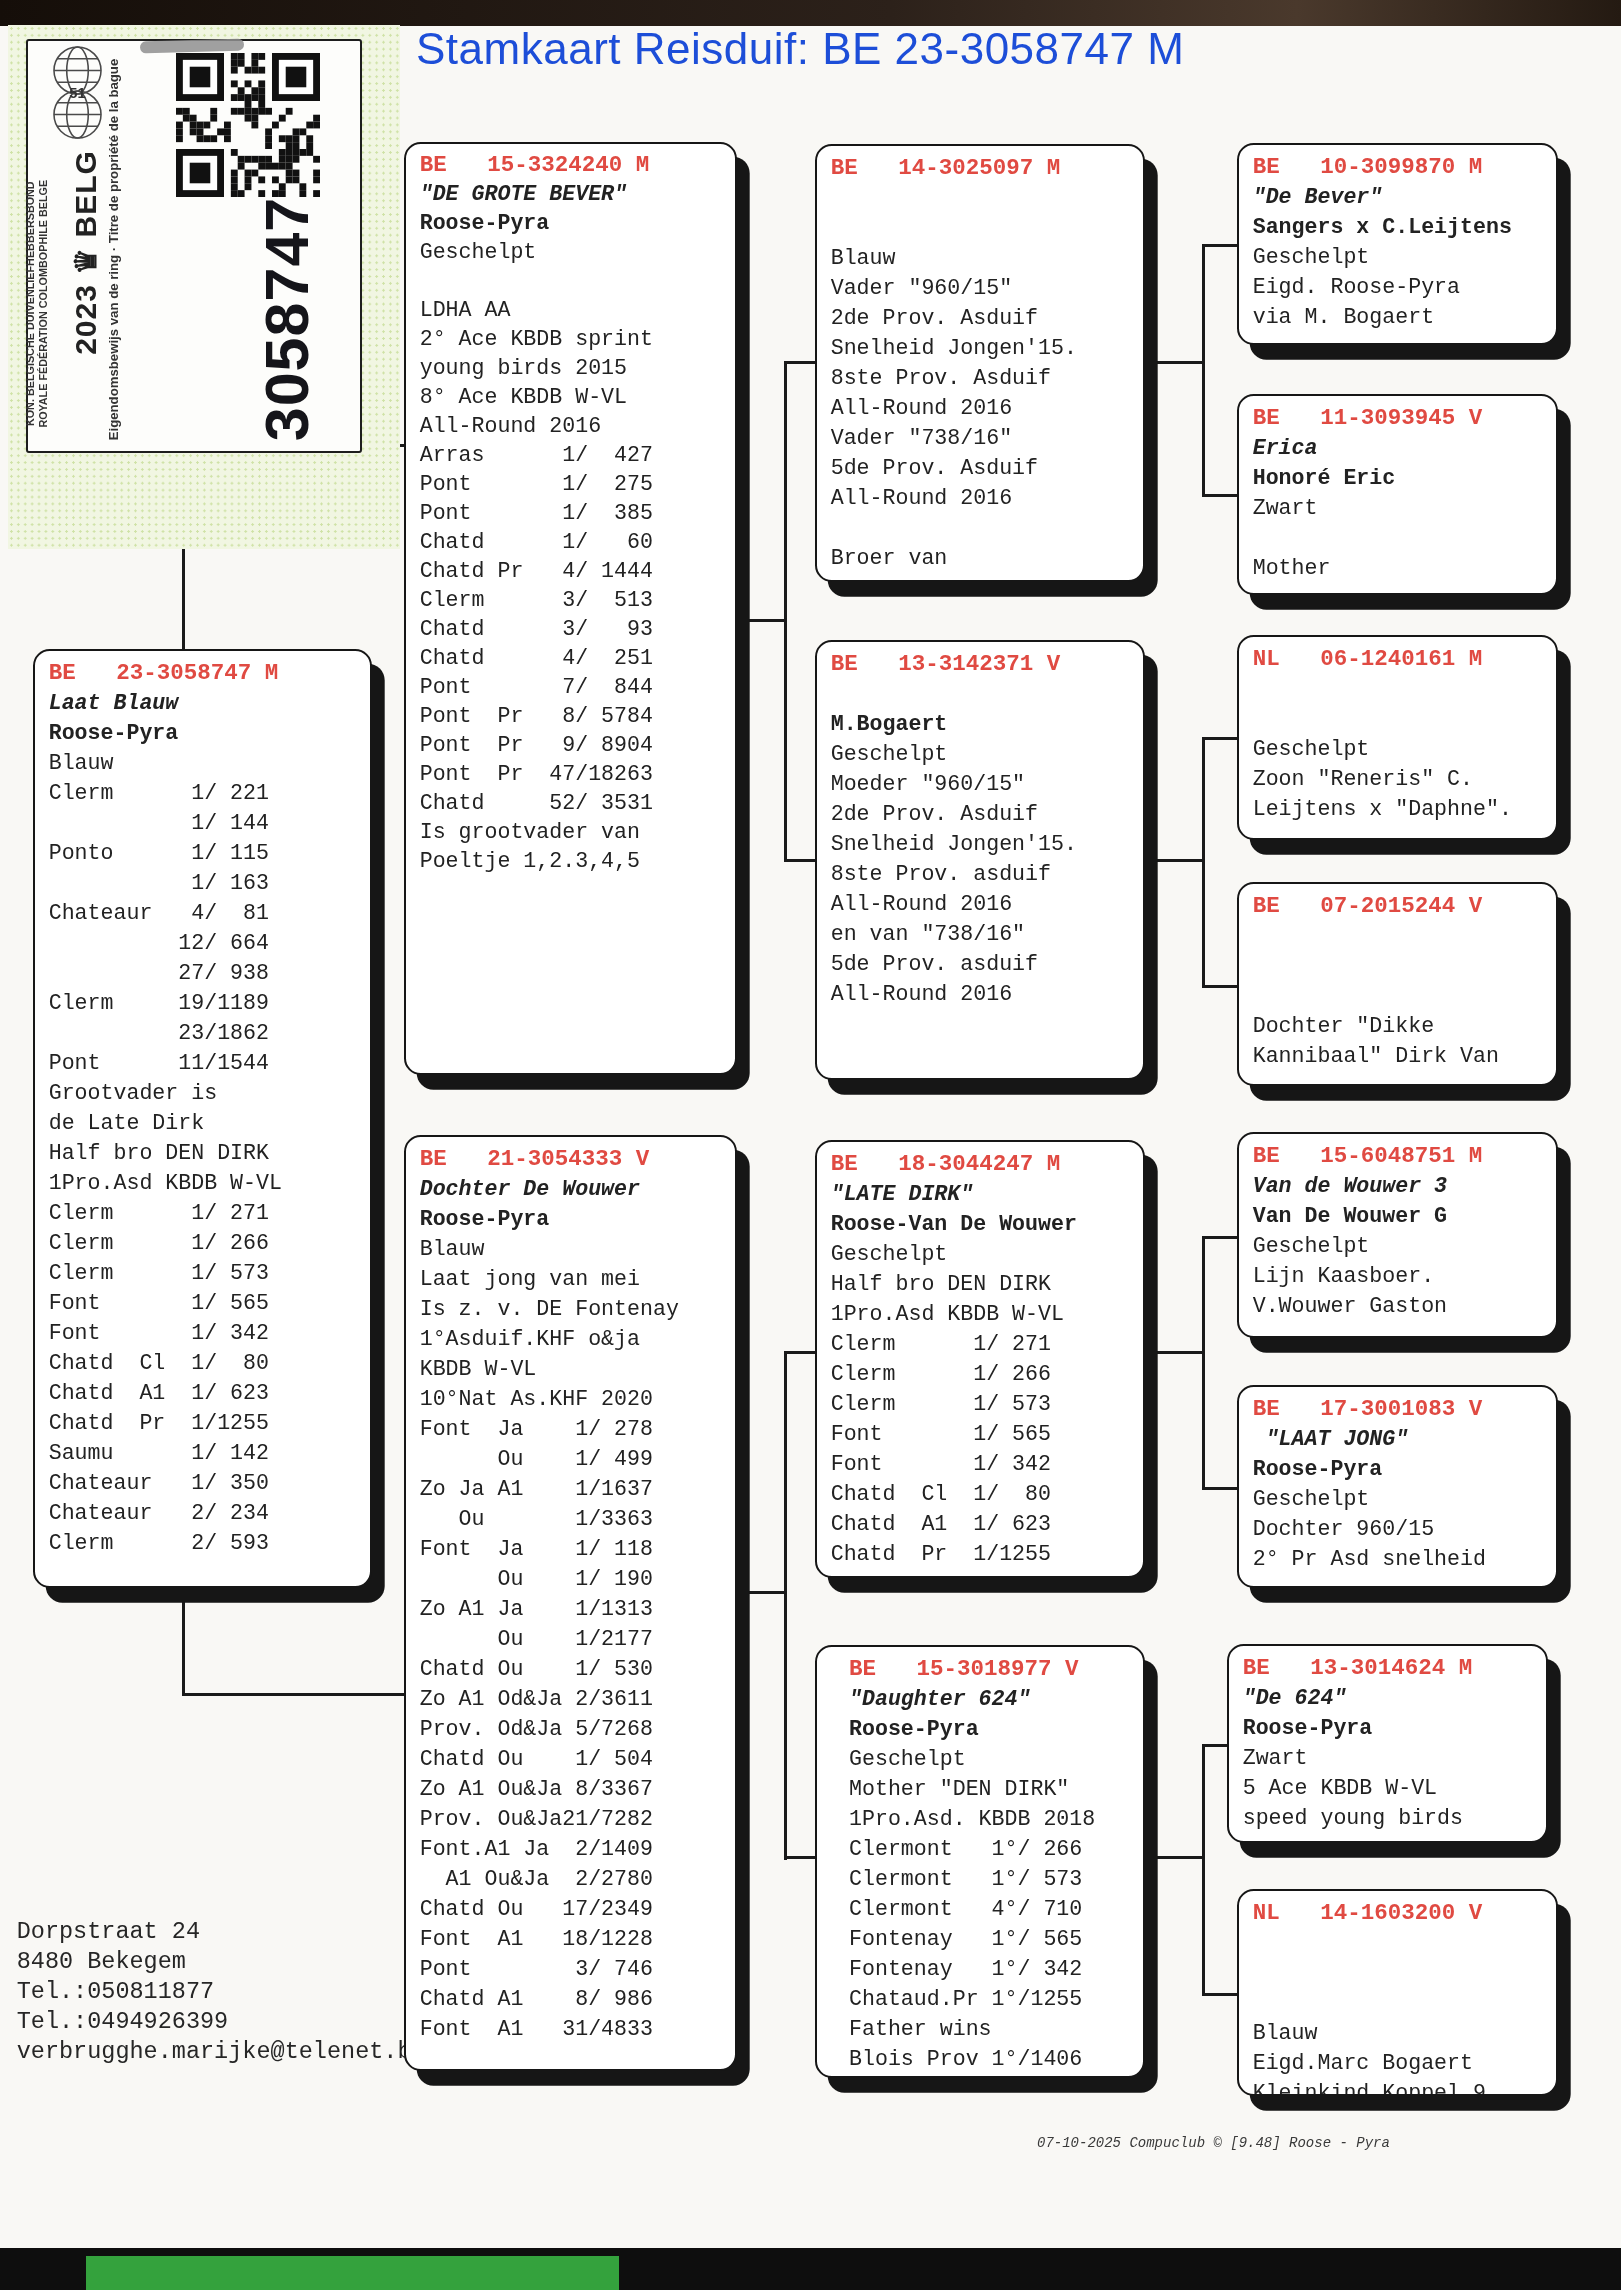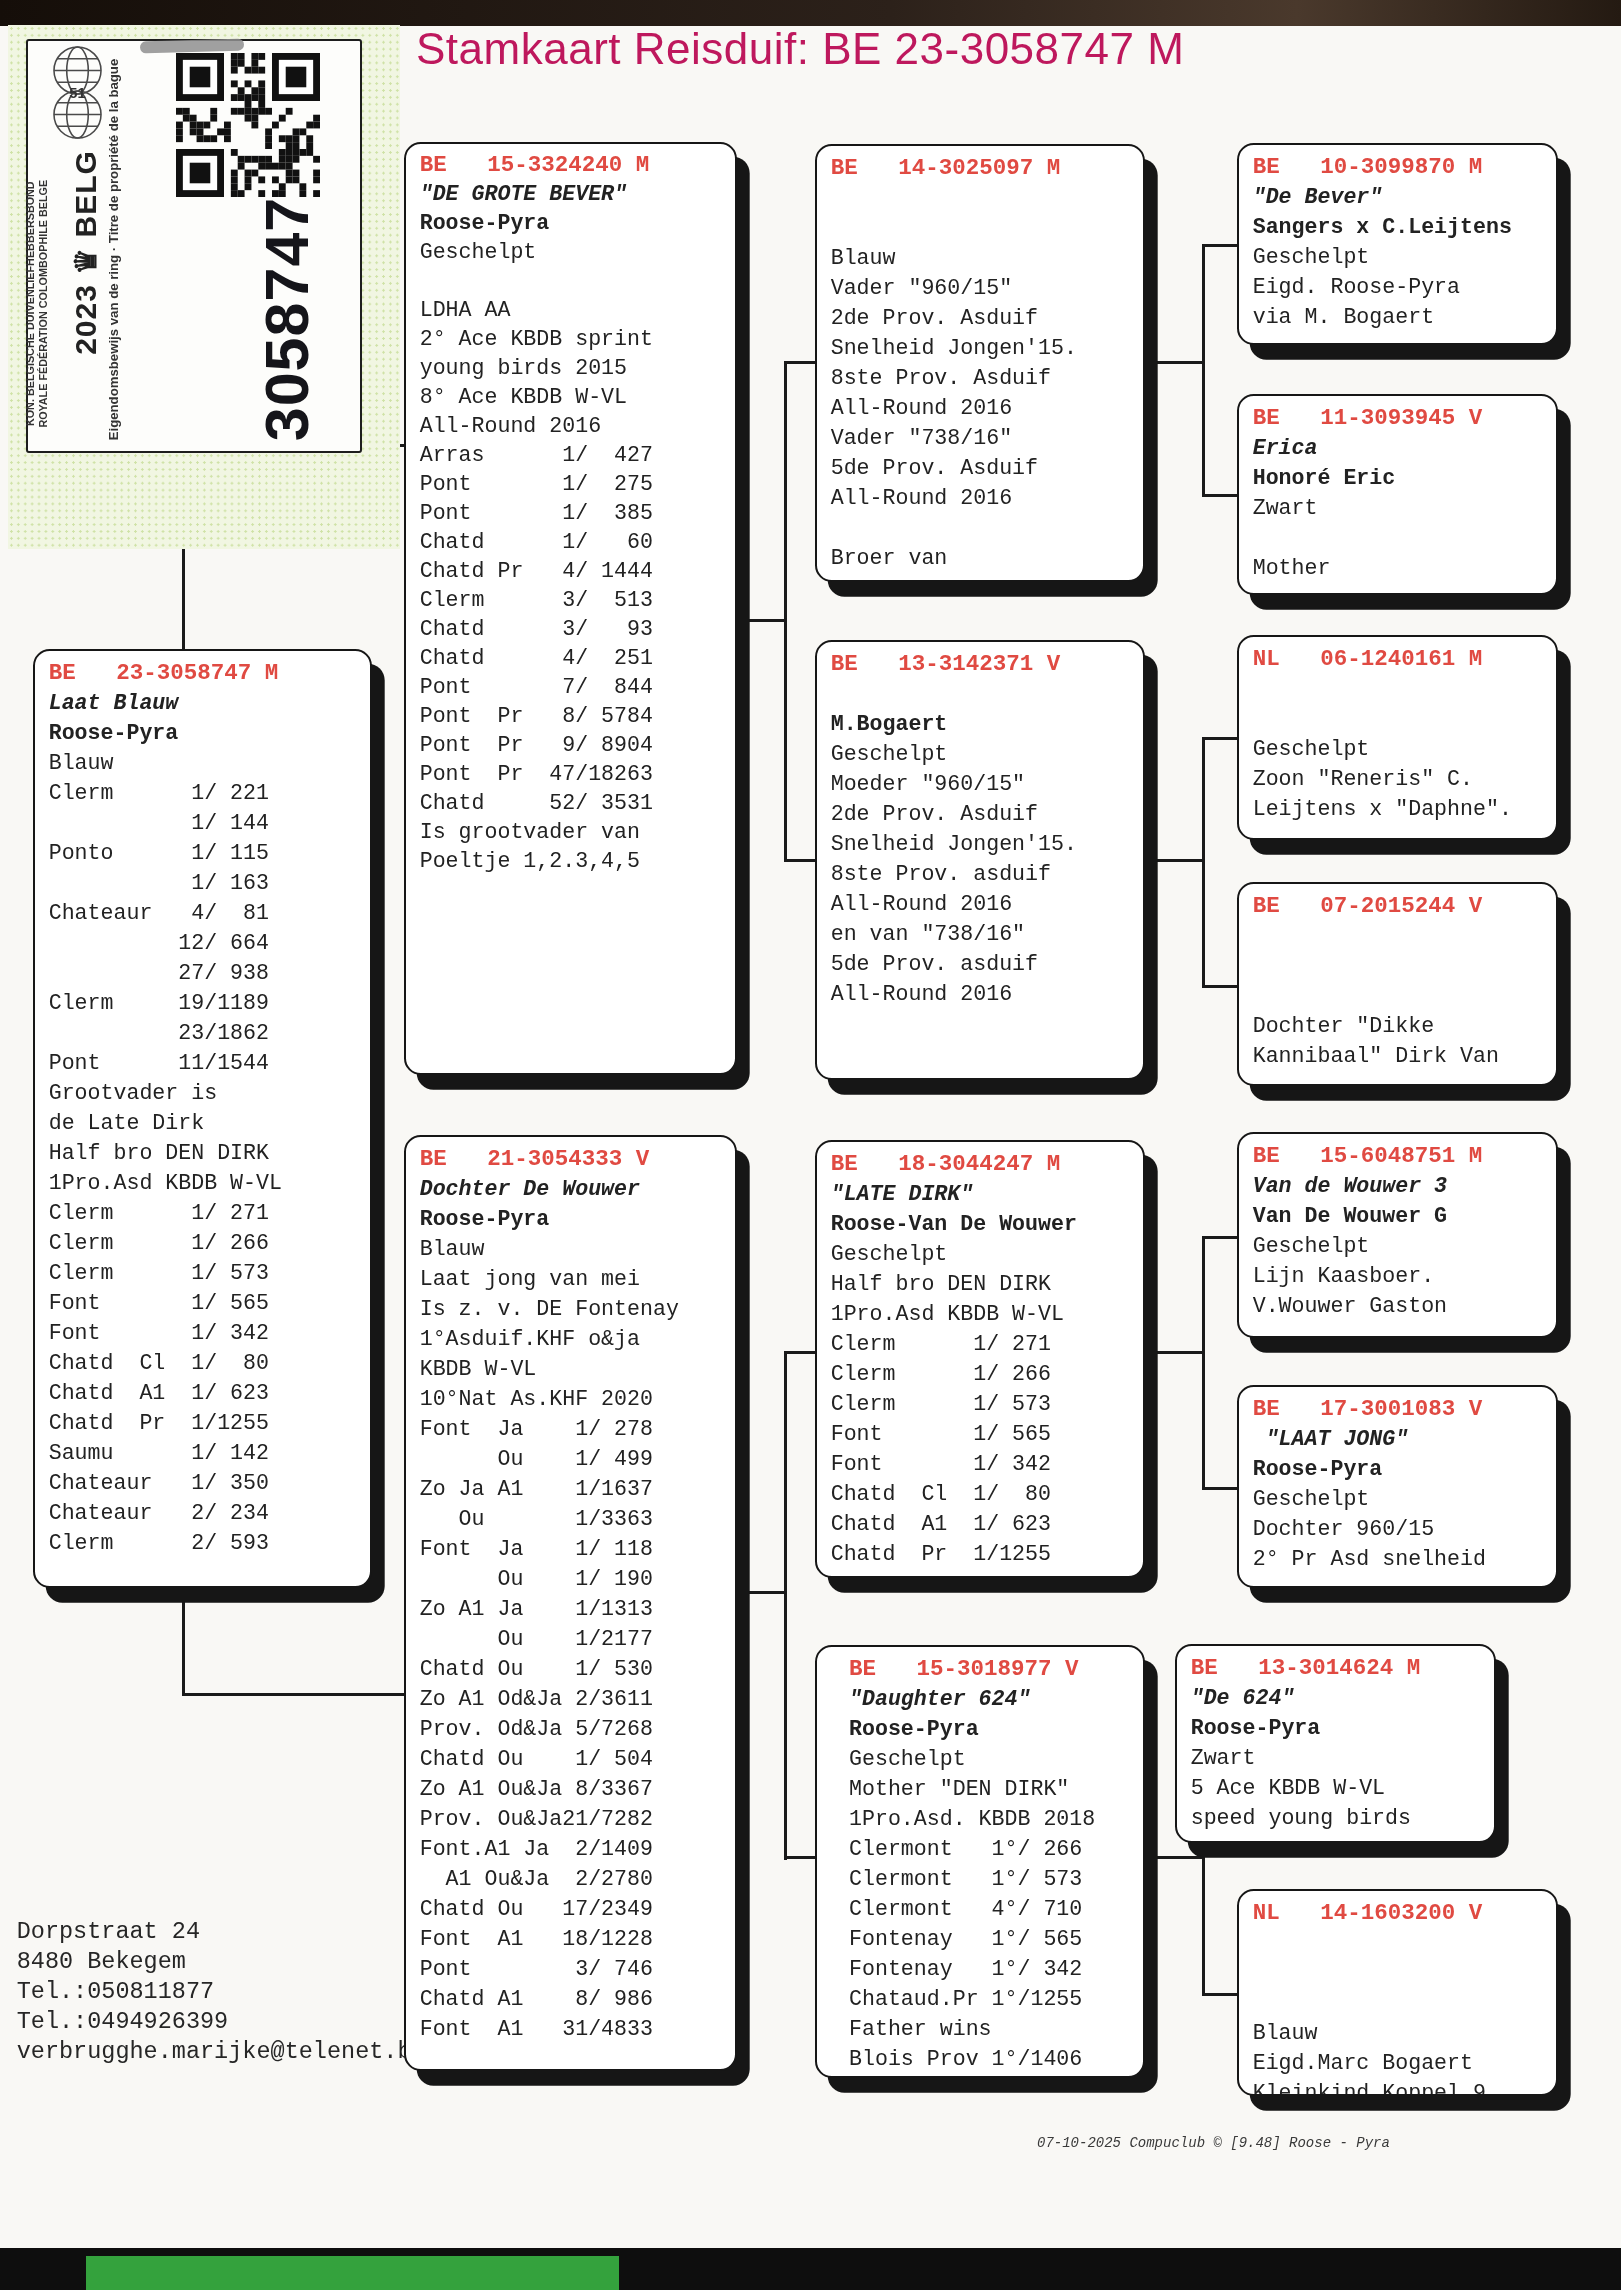--- a/index.html
+++ b/index.html
@@ -29,21 +29,21 @@
   .fedtxt{width:294px;text-align:center;font-size:10.8px;line-height:12.7px;font-weight:bold;color:#333;}
   .yeartxt{width:216px;text-align:center;font-size:30px;font-weight:bold;letter-spacing:1px;color:#222;}
   .owntxt{width:392px;text-align:center;font-size:13.2px;font-weight:bold;color:#333;}
   .bigring{width:255px;text-align:center;font-size:61px;font-weight:bold;
            font-family:"Liberation Sans", sans-serif;letter-spacing:1px;color:#15151a;}
   .streak{position:absolute;left:140px;top:40px;width:104px;height:11.8px;background:#8f8f8f;
           opacity:.85;border-radius:5.9px;transform:rotate(-1.6deg);}
 
   
   .title{position:absolute;left:416px;top:23.5px;font-family:"Liberation Sans", sans-serif;
-         font-size:44px;font-weight:500;letter-spacing:0.5px;color:#be185d;}
+         font-size:44px;font-weight:500;letter-spacing:0.5px;color:#1d4ed8;}
 
   
   .box{position:absolute;background:#fff;border:2.5px solid #161616;border-radius:16.7px;
        box-shadow:12.7px 14.7px 0 #161616;padding:6.9px 3.9px 0 13.7px;box-sizing:border-box;overflow:hidden;}
   .ln{white-space:pre;font-size:21.6px;line-height:var(--lh);height:var(--lh);color:#222;}
   .hdr{color:#e04a42;font-weight:bold;font-size:22.5px;}
   .b{font-weight:bold;} .i{font-style:italic;}
 
   
   .owner{position:absolute;left:16.7px;top:1917px;}
@@ -476,21 +476,21 @@
       <div class="ln">V.Wouwer Gaston</div>
     </div>
     <div class="box" style="left: 1237px; top: 1385px; width: 321px; height: 203px; --lh: 30px;">
       <div class="ln hdr">BE   17-3001083 V</div>
       <div class="ln b i"> "LAAT JONG"</div>
       <div class="ln b">Roose-Pyra</div>
       <div class="ln">Geschelpt</div>
       <div class="ln">Dochter 960/15</div>
       <div class="ln">2° Pr Asd snelheid</div>
     </div>
-    <div class="box" style="left: 1175px; top: 1644px; width: 321px; height: 199px; --lh: 30px;">
+    <div class="box" style="left: 1227px; top: 1644px; width: 321px; height: 199px; --lh: 30px;">
       <div class="ln hdr">BE   13-3014624 M</div>
       <div class="ln b i">"De 624"</div>
       <div class="ln b">Roose-Pyra</div>
       <div class="ln">Zwart</div>
       <div class="ln">5 Ace KBDB W-VL</div>
       <div class="ln">speed young birds</div>
     </div>
     <div class="box" style="left: 1237px; top: 1889px; width: 321px; height: 207px; --lh: 30px;">
       <div class="ln hdr">NL   14-1603200 V</div>
       <div class="ln">&nbsp;</div>

